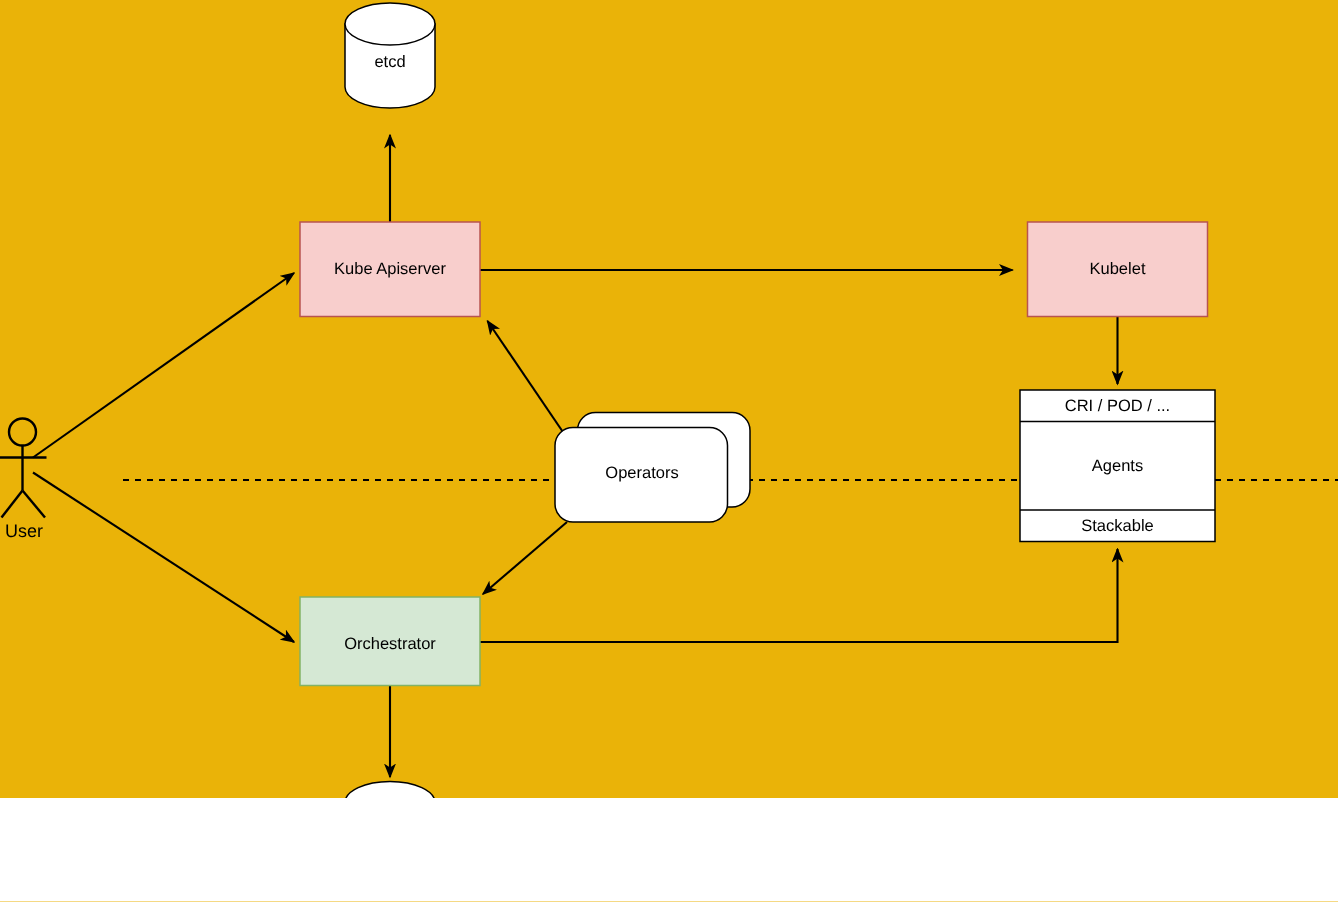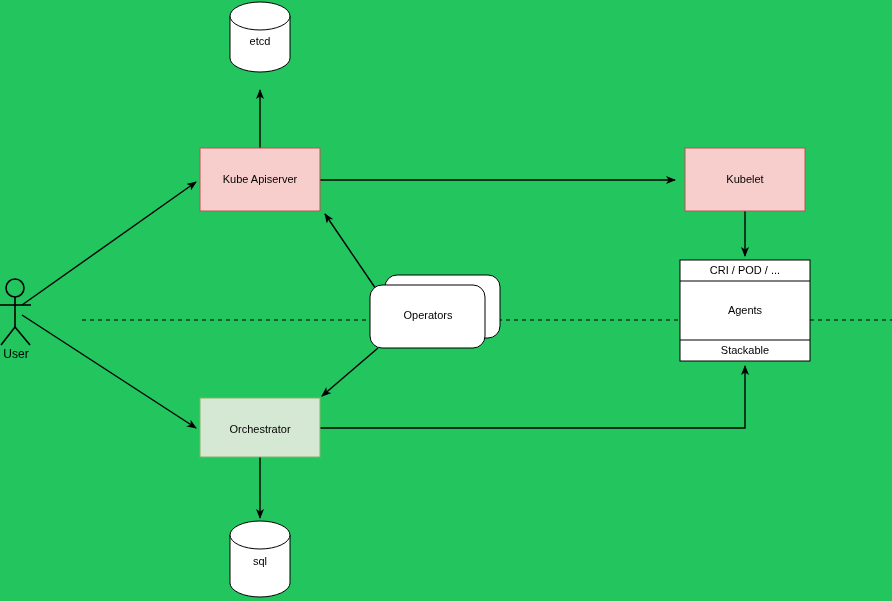--- a/index.html
+++ b/index.html
@@ -6,22 +6,22 @@
     margin: 0;
     padding: 0;
     background: #ffffff;
   }
   body {
     font-family: "Liberation Sans", sans-serif;
   }
   #canvas {
     position: relative;
     width: 892px;
-    height: 601px;
-    background: #22c55e;
+    height: 532px;
+    background: #eab308;
     overflow: hidden;
   }
   #diagram-svg {
     position: absolute;
     left: 0;
     top: 0;
     width: 892px;
     height: 601px;
   }
   .node-label {

